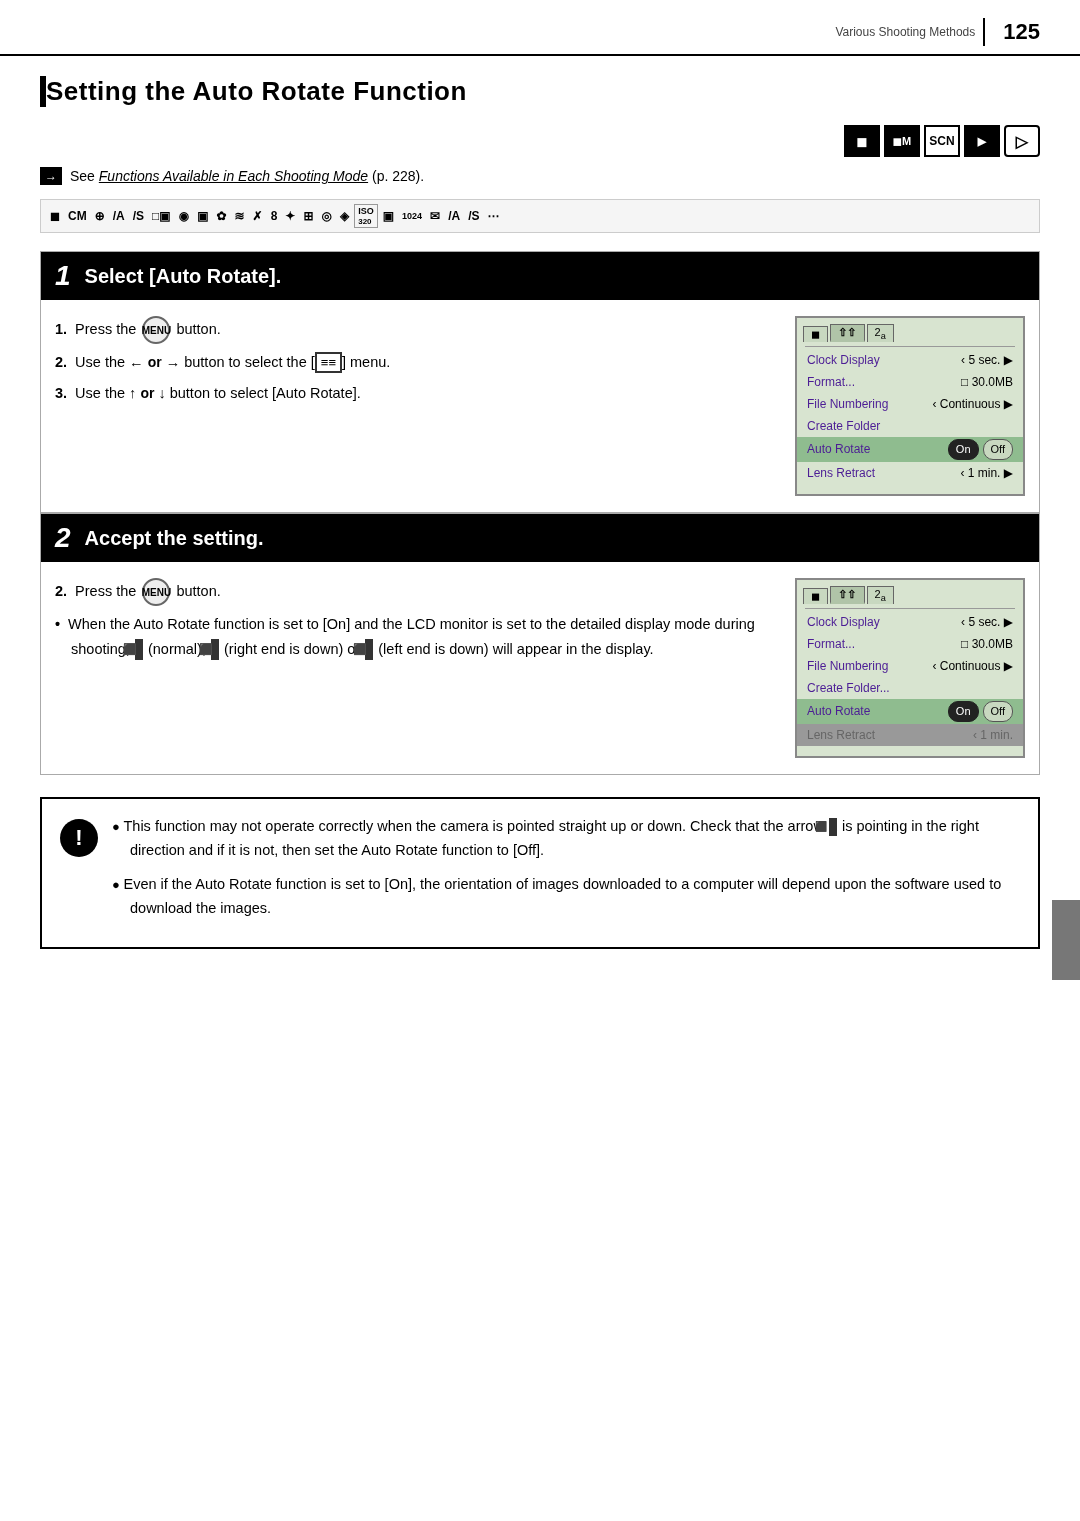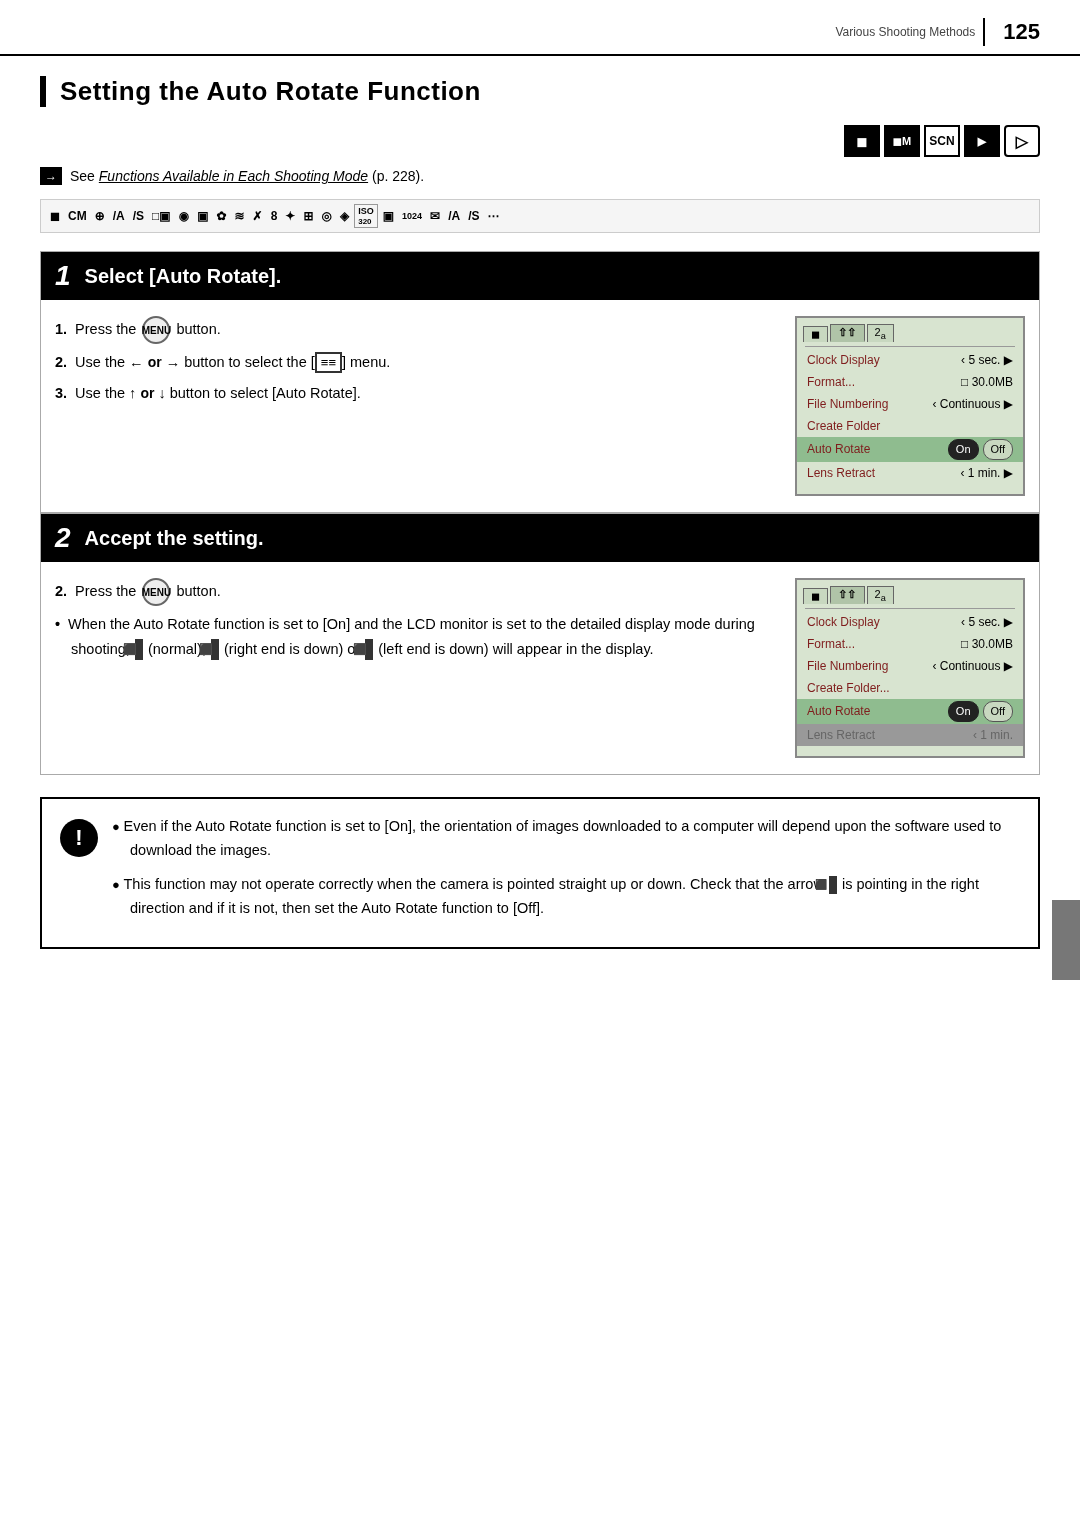--- a/index.html
+++ b/index.html
@@ -50,21 +50,20 @@
     .main-content {
       padding: 20px 40px 30px 40px;
     }
 
     
     .section-title {
       font-size: 26px;
       font-weight: 900;
       font-family: 'Arial Black', Arial, sans-serif;
       border-left: 6px solid #000;
-      padding-left: 14px;
       margin-bottom: 18px;
       letter-spacing: 0.5px;
     }
 
     
     .mode-icons-row {
       display: flex;
       justify-content: flex-end;
       align-items: center;
       margin-bottom: 10px;
@@ -245,21 +244,21 @@
       display: flex;
       justify-content: space-between;
       align-items: center;
       padding: 2px 10px;
       font-size: 12px;
       line-height: 1.5;
     }
     .lcd-row.highlighted {
       background: #8fbc8f;
     }
-    .lcd-label { color: #7f1d1d; }
+    .lcd-label { color: #4c1d95; }
     .lcd-value { color: #000; }
     .lcd-btn-group {
       display: flex;
       gap: 4px;
     }
     .lcd-btn {
       border: 1.5px solid #555;
       border-radius: 10px;
       padding: 1px 7px;
       font-size: 11px;
@@ -514,25 +513,25 @@
           </div>
         </div>
       </div>
     </div>
 
     <div class="warning-box">
       <div class="warning-icon">!</div>
       <div class="warning-text">
         <ul>
           <li>
-            Even if the Auto Rotate function is set to [On], the orientation of images downloaded to a computer will depend upon the software used to download the images.
-          </li>
-          <li>
             This function may not operate correctly when the camera is pointed straight up or down. Check that the arrow
             <span class="cam-inline dark" style="font-size:10px;">⬛</span>
             is pointing in the right direction and if it is not, then set the Auto Rotate function to [Off].
           </li>
+          <li>
+            Even if the Auto Rotate function is set to [On], the orientation of images downloaded to a computer will depend upon the software used to download the images.
+          </li>
         </ul>
       </div>
     </div>
 
   </div>
 </div>
 
 </body></html>

